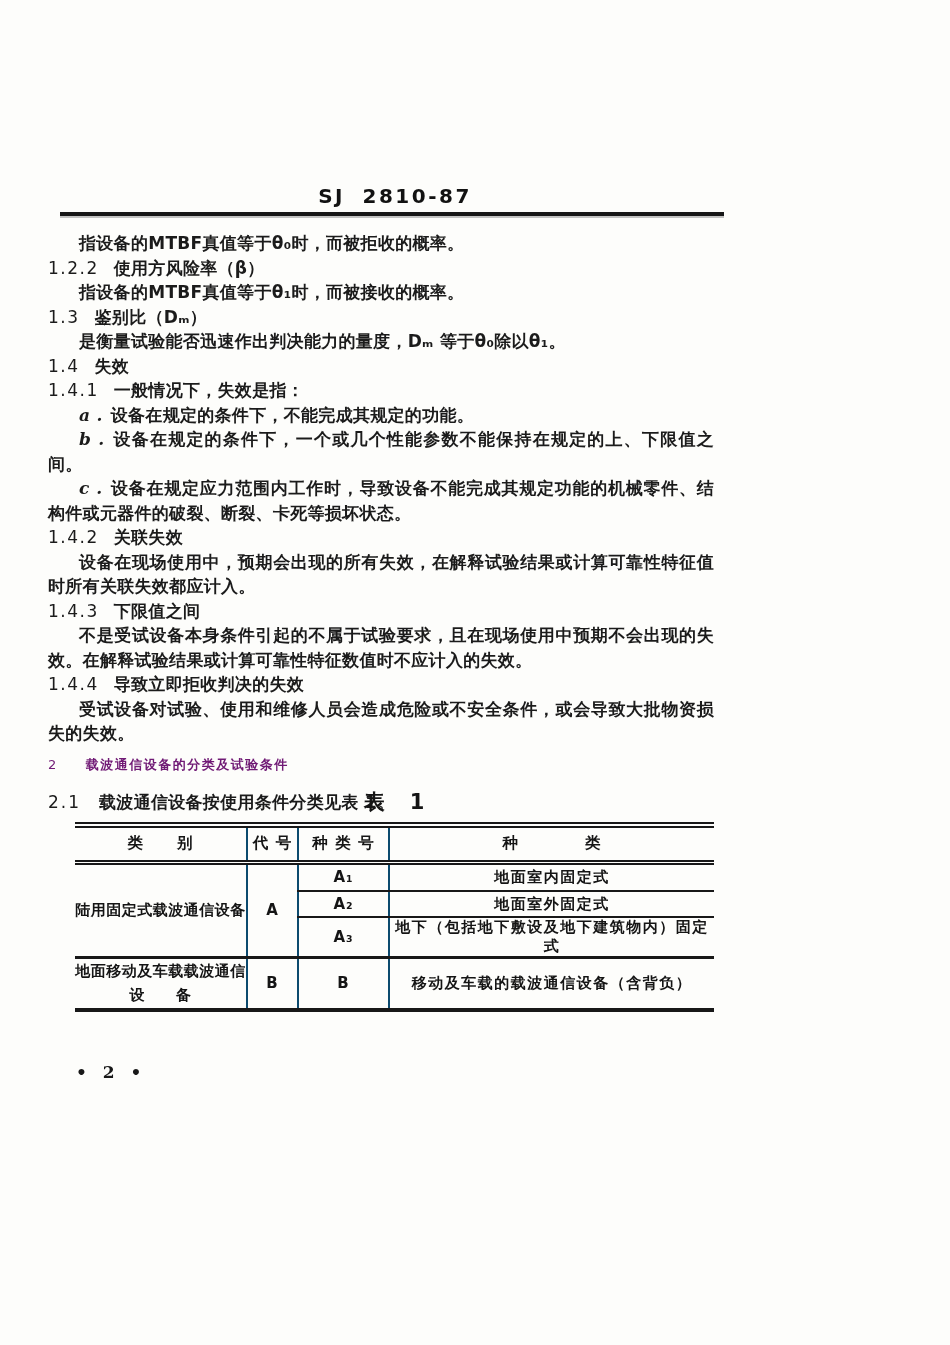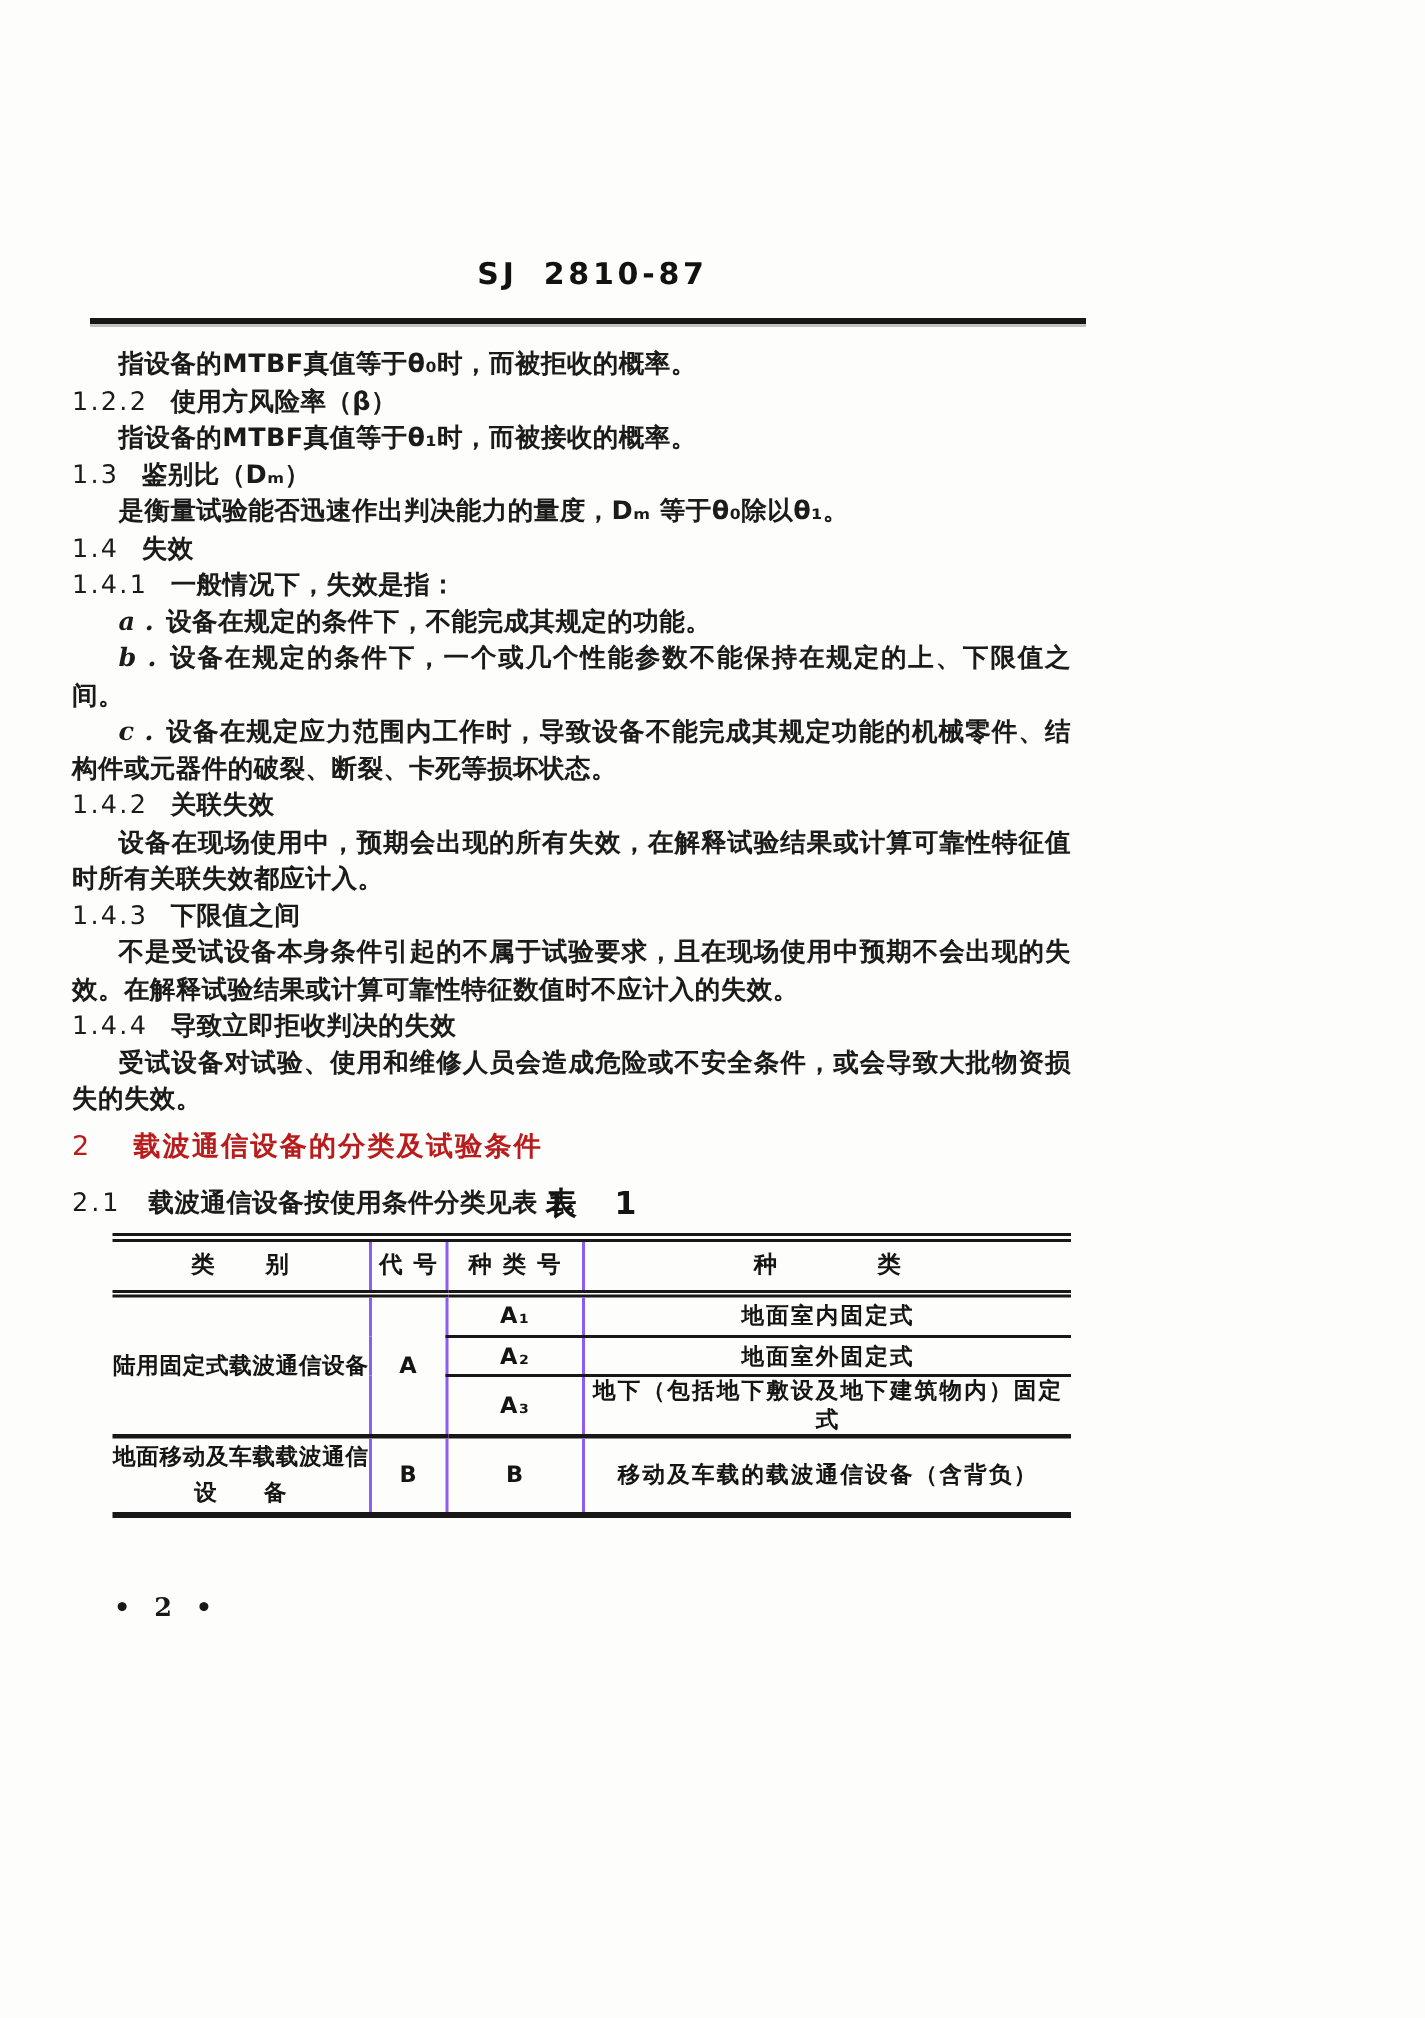--- a/index.html
+++ b/index.html
@@ -7,21 +7,21 @@
     width: 950px; height: 1345px;
     background: #fdfdfb;
     position: relative;
     font-family: "DejaVu Sans", "Liberation Sans", sans-serif;
     color: #1b1b1b;
     overflow: hidden;
   }
 
   
   .doc-code {
-    position: absolute; left: 62px; top: 170px; width: 666px;
+    position: absolute; left: 62px; top: 184px; width: 666px;
     text-align: center;
     font-size: 20px; font-weight: 700;
     letter-spacing: 2.5px; word-spacing: 8px;
     color: #121212;
   }
   .header-rule {
     position: absolute; left: 60px; top: 212px;
     width: 664px; height: 4px;
     background: #171717;
     box-shadow: 0 2px 0 rgba(23,23,23,0.25);
@@ -46,22 +46,22 @@
   }
   .abc {
     font-style: italic;
     font-family: "DejaVu Serif", "Liberation Serif", serif;
     margin-right: 8px;
     font-weight: 700;
   }
   .h2line {
     margin-top: 7px !important;
     font-weight: 700;
-    color: #b91c1c;
-    font-size: 18px;
+    color: #701a75;
+    font-size: 13px;
     letter-spacing: 1.5px;
   }
   .h2line .hnum { margin-right: 28px; }
   .sub21 { margin-top: 13px !important; }
   .sub21 .hnum { margin-right: 18px; letter-spacing: 2px; }
 
   
   .table-block { position: absolute; left: 75px; top: 788px; width: 640px; }
   .tbl-caption {
     text-align: center;
@@ -89,21 +89,21 @@
     text-align: center;
     vertical-align: middle;
     font-weight: 600;
   }
   tr.hdr { height: 37px; }
   tr.hdr th { border-bottom: 5px double #181818; font-size: 15.5px; }
   tr.r1 { height: 29px; }
   tr.r2 { height: 26px; }
   tr.r3 { height: 26px; }
   tr.r4 { height: 52px; }
-  .vl { border-left: 2px solid #8b5cf6; }
+  .vl { border-left: 2px solid #0c4a6e; }
   .rb { border-bottom: 2px solid #181818; }
   tr.r3 td, td.spn { border-bottom: 3px solid #181818; }
   td.desc { text-align: left; padding-left: 20px; letter-spacing: 1.5px; }
   td.cat { letter-spacing: 0.5px; }
   td.pre { white-space: pre-line; line-height: 1.6; }
 
   
   .page-number {
     position: absolute; left: 76px; top: 1062px;
     font-family: "DejaVu Serif", "Liberation Serif", serif;

